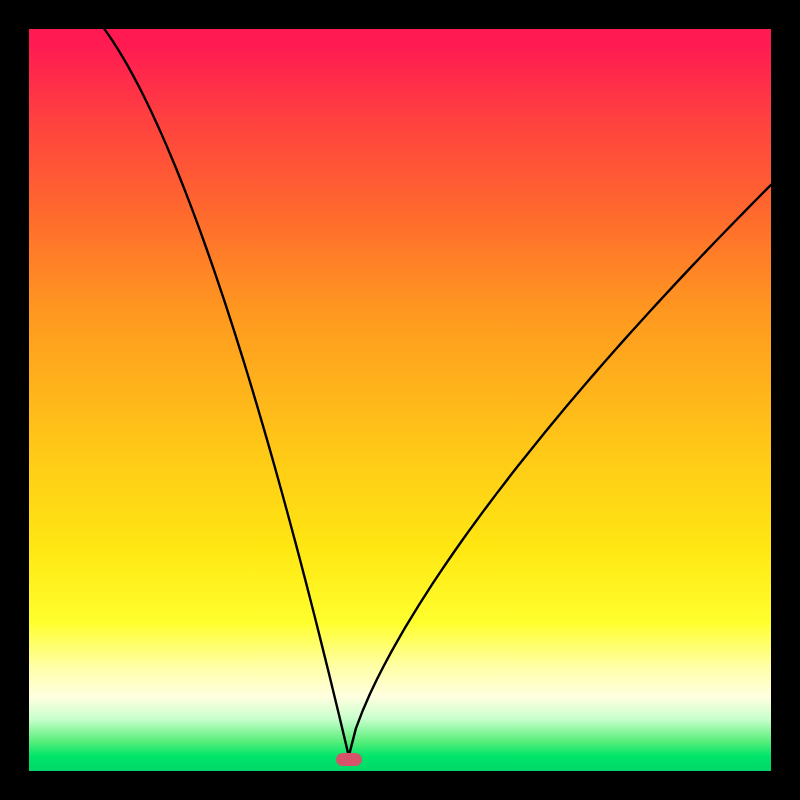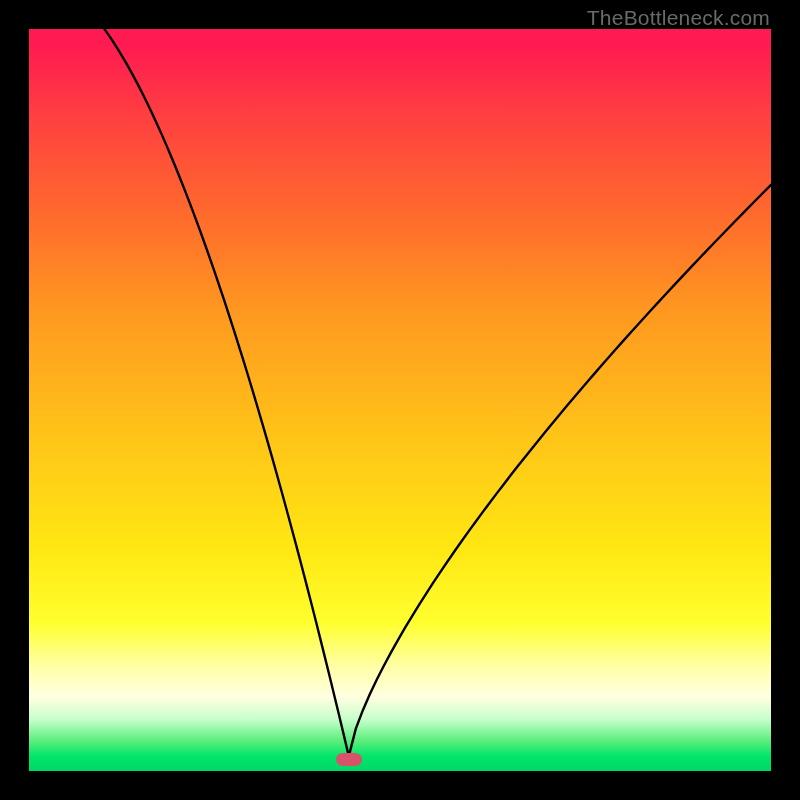--- a/index.html
+++ b/index.html
@@ -69,14 +69,13 @@
 <div class="frame">
 
   <div class="plot">
     <div class="gradient"></div>
     <svg class="curve" viewBox="0 0 742 742" preserveAspectRatio="none">
       <path id="curve-path" fill="none" stroke="#000" stroke-width="2.4" stroke-linecap="round" stroke-linejoin="round" d="M31.91 -37.10 L36.70 -36.01 L41.50 -33.79 L46.30 -30.77 L51.10 -27.07 L55.90 -22.76 L60.70 -17.90 L65.49 -12.53 L70.29 -6.68 L75.09 -0.37 L79.89 6.37 L84.69 13.53 L89.49 21.10 L94.28 29.05 L99.08 37.37 L103.88 46.07 L108.68 55.11 L113.48 64.51 L118.27 74.24 L123.07 84.30 L127.87 94.68 L132.67 105.38 L137.47 116.39 L142.27 127.70 L147.06 139.32 L151.86 151.22 L156.66 163.42 L161.46 175.90 L166.26 188.66 L171.06 201.70 L175.85 215.01 L180.65 228.59 L185.45 242.44 L190.25 256.54 L195.05 270.91 L199.85 285.53 L204.64 300.41 L209.44 315.53 L214.24 330.90 L219.04 346.52 L223.84 362.38 L228.63 378.48 L233.43 394.81 L238.23 411.39 L243.03 428.19 L247.83 445.22 L252.63 462.49 L257.42 479.98 L262.22 497.69 L267.02 515.63 L271.82 533.79 L276.62 552.17 L281.42 570.76 L286.21 589.57 L291.01 608.60 L295.81 627.84 L300.61 647.28 L305.41 666.94 L310.21 686.81 L315.00 706.88 L319.80 727.16 L326.84 699.63 L333.88 681.16 L340.91 665.05 L347.95 650.30 L354.99 636.48 L362.02 623.37 L369.06 610.82 L376.10 598.72 L383.13 587.01 L390.17 575.63 L397.20 564.55 L404.24 553.72 L411.28 543.13 L418.31 532.75 L425.35 522.55 L432.39 512.53 L439.42 502.67 L446.46 492.97 L453.50 483.40 L460.53 473.96 L467.57 464.64 L474.61 455.43 L481.64 446.34 L488.68 437.34 L495.72 428.45 L502.75 419.64 L509.79 410.92 L516.83 402.29 L523.86 393.73 L530.90 385.25 L537.94 376.85 L544.97 368.51 L552.01 360.24 L559.05 352.04 L566.08 343.89 L573.12 335.81 L580.16 327.79 L587.19 319.82 L594.23 311.91 L601.27 304.05 L608.30 296.24 L615.34 288.48 L622.38 280.76 L629.41 273.10 L636.45 265.47 L643.49 257.90 L650.52 250.36 L657.56 242.87 L664.60 235.41 L671.63 228.00 L678.67 220.62 L685.71 213.28 L692.74 205.98 L699.78 198.71 L706.82 191.48 L713.85 184.29 L720.89 177.12 L727.93 169.99 L734.96 162.89 L742.00 155.82 "></path>
     </svg>
     <div id="marker" class="marker" style="width: 26px; height: 13px; left: 306.802px; top: 724.37px;"></div>
   </div>
 
-  <div class="watermark">TheBottleneck.com</div>
 </div>
 
 </body></html>

